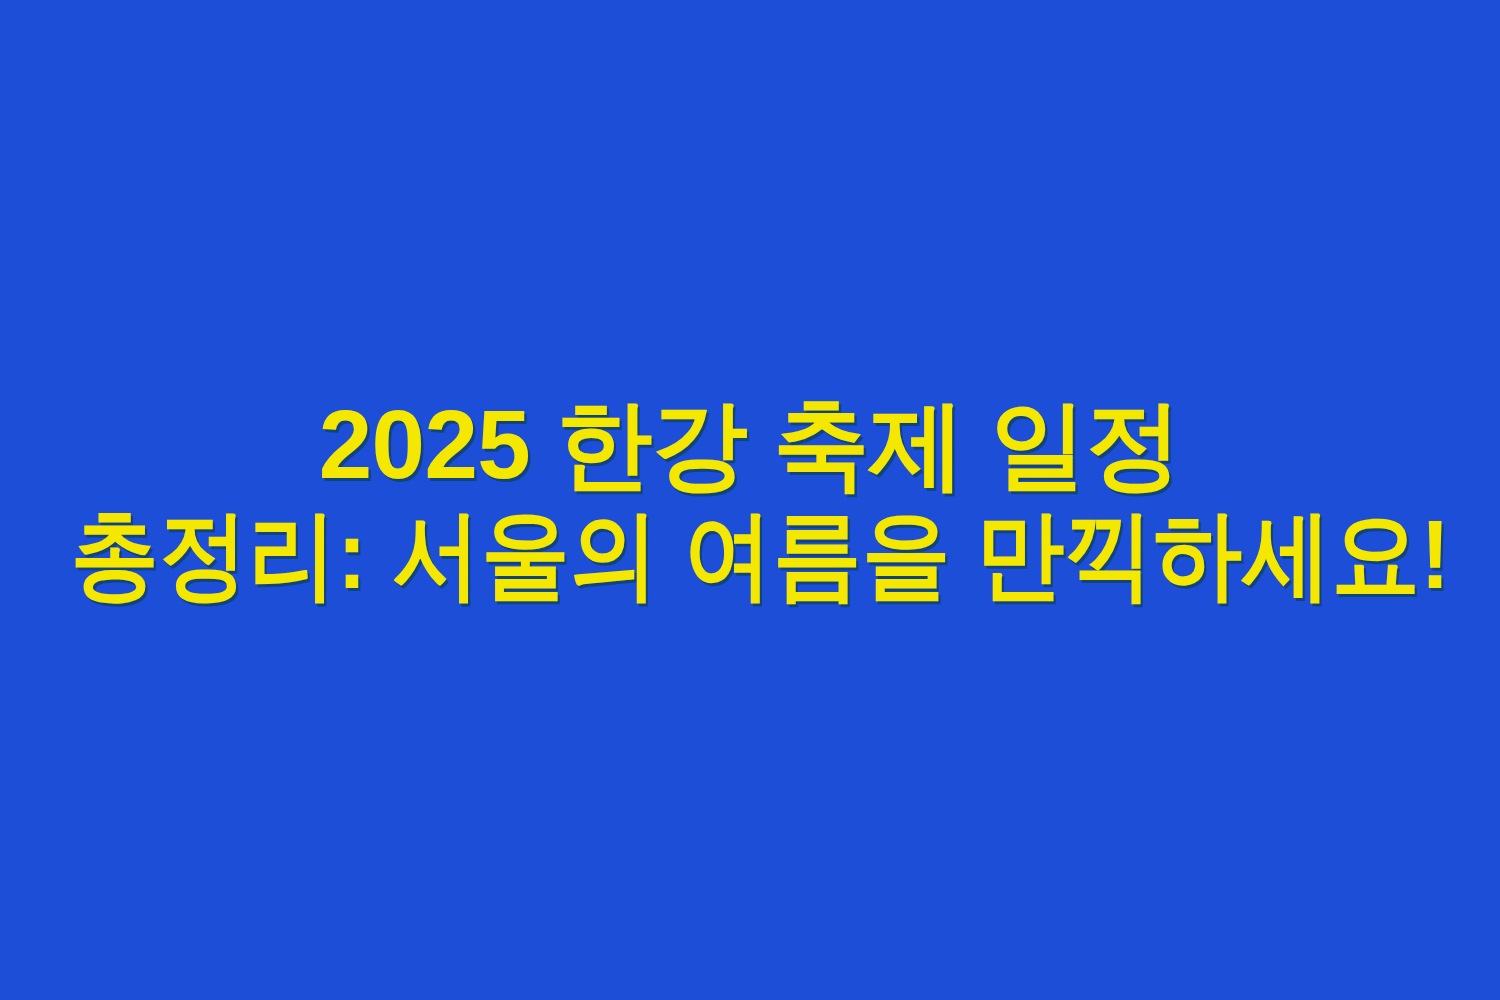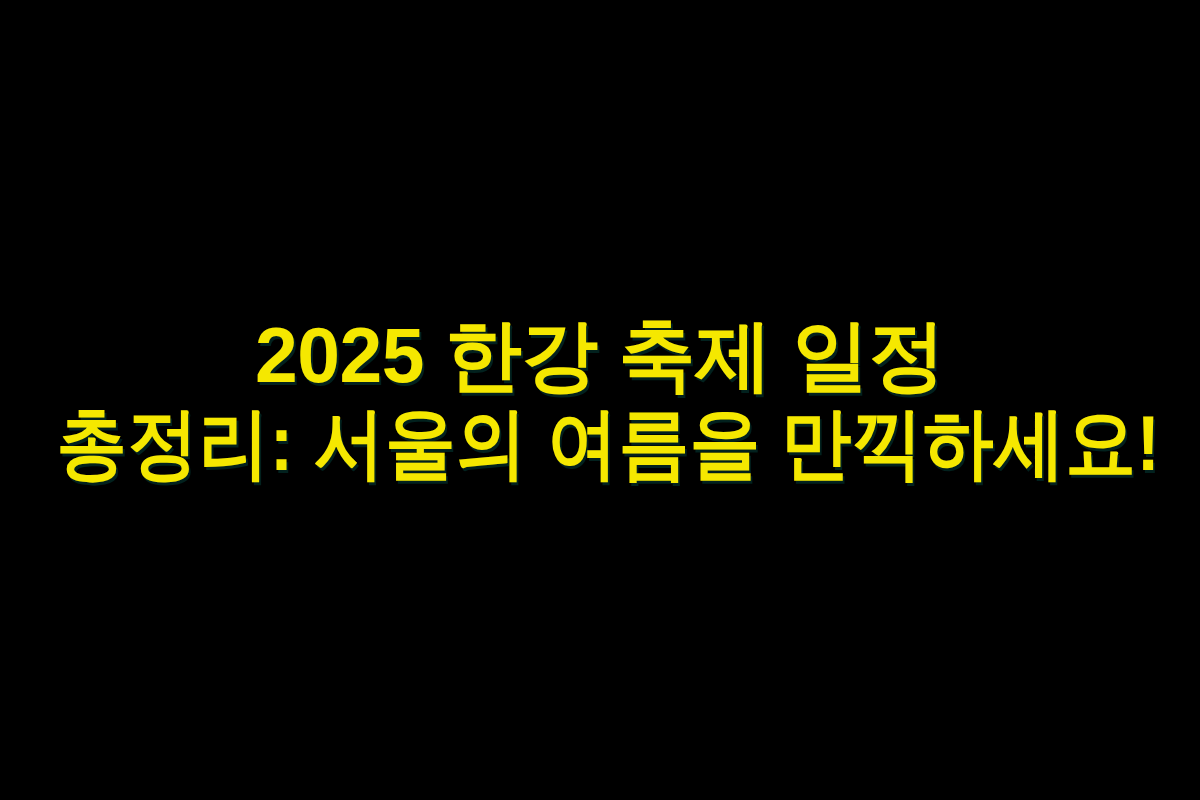--- a/index.html
+++ b/index.html
@@ -58,21 +58,21 @@
 
   
   #headline-line-2 {
     font-size: 78px;
     letter-spacing: 0.5px;
   }
 </style>
 </head>
 <body style="background: rgb(6, 106, 96);">
 
-<div id="banner" style="background: #000000;">
+<div id="banner" style="background: #1d4ed8;">
 
   <div id="headline-block">
 
     <span class="headline-line" id="headline-line-1" style="color: rgb(245, 232, 0); text-shadow: rgba(3, 60, 54, 0.55) 2px 3px 0px; display: inline-block; transform-origin: center center; transform: scaleX(0.9856);">2025 한강 축제 일정</span>
 
     <span class="headline-line" id="headline-line-2" style="color: rgb(245, 232, 0); text-shadow: rgba(3, 60, 54, 0.55) 2px 3px 0px; display: inline-block; transform-origin: center center; transform: scaleX(0.9061);">총정리: 서울의 여름을 만끽하세요!</span>
 
   </div>
 
 </div>

